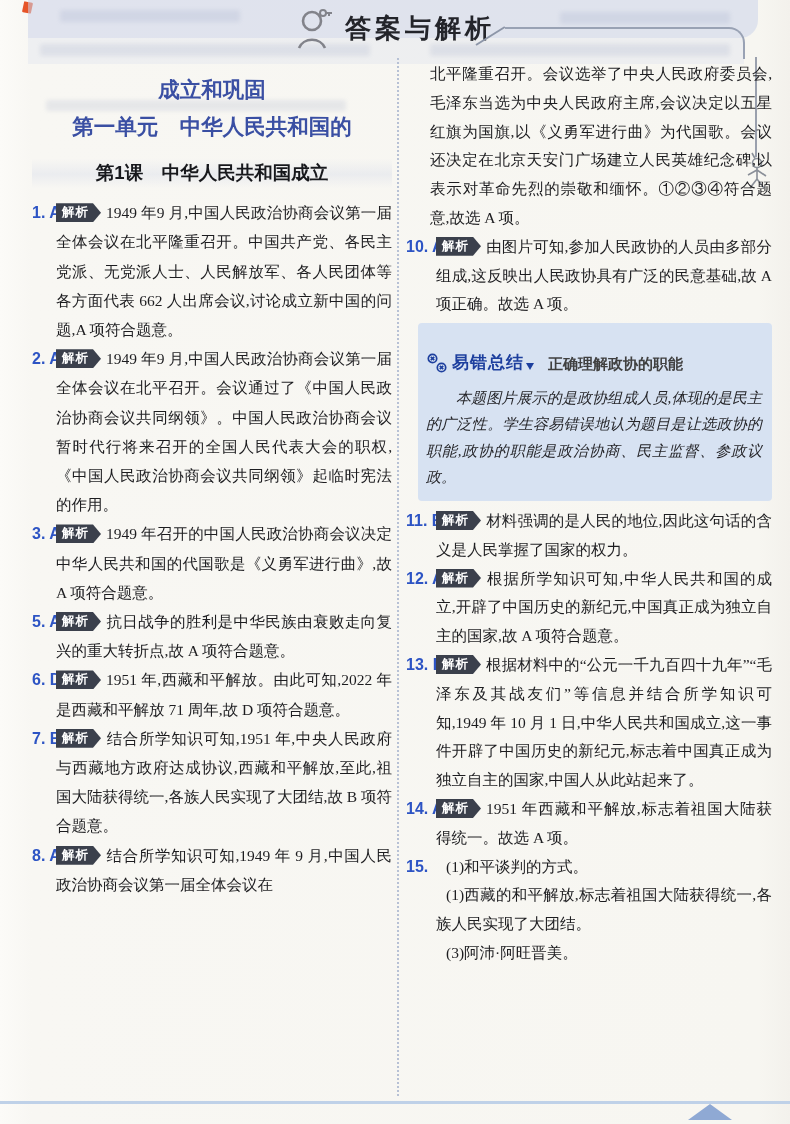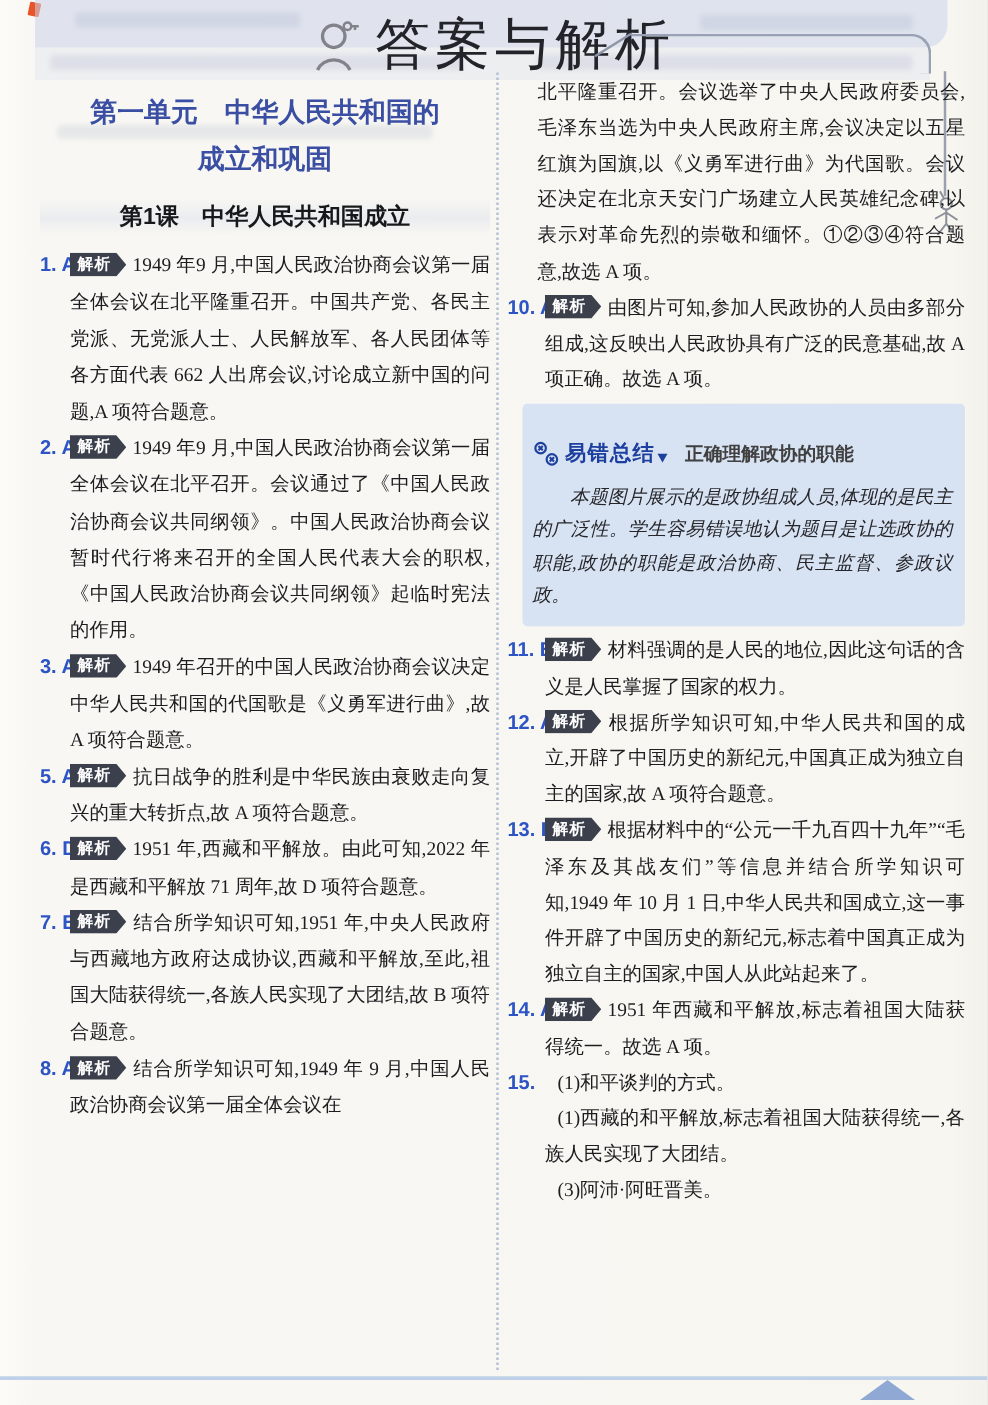--- a/index.html
+++ b/index.html
@@ -8,21 +8,21 @@
   #page{position:relative;width:790px;height:1124px;overflow:hidden;
         background:linear-gradient(90deg,#fcfbf8 0%,#f8f7f3 4%,#f7f6f1 96%,#f3f1ec 100%);}
 
   
   .top-band{position:absolute;left:28px;top:0;width:730px;height:38px;
             background:#ccd4ea;opacity:.55;border-bottom-right-radius:18px;}
   .top-band2{position:absolute;left:28px;top:38px;width:716px;height:26px;
              background:#d4dbee;opacity:.28;}
   .hdr{position:absolute;left:0;top:6px;width:790px;text-align:center;}
   .hdr-inner{display:inline-flex;align-items:center;gap:10px;}
-  .hdr-title{font-size:44px;font-weight:normal;color:#23242a;letter-spacing:4px;}
+  .hdr-title{font-size:26px;font-weight:bold;color:#23242a;letter-spacing:4px;}
   
   .rule-slash{position:absolute;left:476px;top:44px;width:34px;height:2px;background:#8d96a8;
               transform:rotate(-32deg);transform-origin:left center;}
   .rule-h{position:absolute;left:505px;top:27px;width:238px;height:30px;
           border-top:2px solid #99a2b4;border-right:2px solid #99a2b4;
           border-top-right-radius:16px;}
   .rope{position:absolute;left:755px;top:57px;width:2px;height:100px;background:#9aa0ad;}
 
   
   .corner-mark{position:absolute;left:23px;top:2px;width:9px;height:11px;
@@ -110,22 +110,22 @@
     <svg width="30" height="42" viewBox="0 0 30 42" fill="none" stroke="#8a8f98" stroke-width="1.6">
       <circle cx="13" cy="11" r="4.5"></circle>
       <path d="M13 15.5 V27 M13 18 L4 23 M13 18 L22 24 M13 27 L6 36 M13 27 L20 36 M11 6.5 L8 1"></path>
     </svg>
   </div>
 
   <div class="divider"></div>
 
   <div class="col" id="col-left">
     <div class="unit-title">
+      <div>成立和巩固</div>
       <div>第一单元　中华人民共和国的</div>
-      <div>成立和巩固</div>
     </div>
     <div class="lesson-title">第1课　中华人民共和国成立</div>
 
     <div class="item">
       <span class="qnum">1. A</span><span class="badge">解析</span><span>1949 年9 月,中国人民政治协商会议第一届全体会议在北平隆重召开。中国共产党、各民主党派、无党派人士、人民解放军、各人民团体等各方面代表 662 人出席会议,讨论成立新中国的问题,A 项符合题意。</span>
     </div>
     <div class="item">
       <span class="qnum">2. A</span><span class="badge">解析</span><span>1949 年9 月,中国人民政治协商会议第一届全体会议在北平召开。会议通过了《中国人民政治协商会议共同纲领》。中国人民政治协商会议暂时代行将来召开的全国人民代表大会的职权,《中国人民政治协商会议共同纲领》起临时宪法的作用。</span>
     </div>
     <div class="item">

